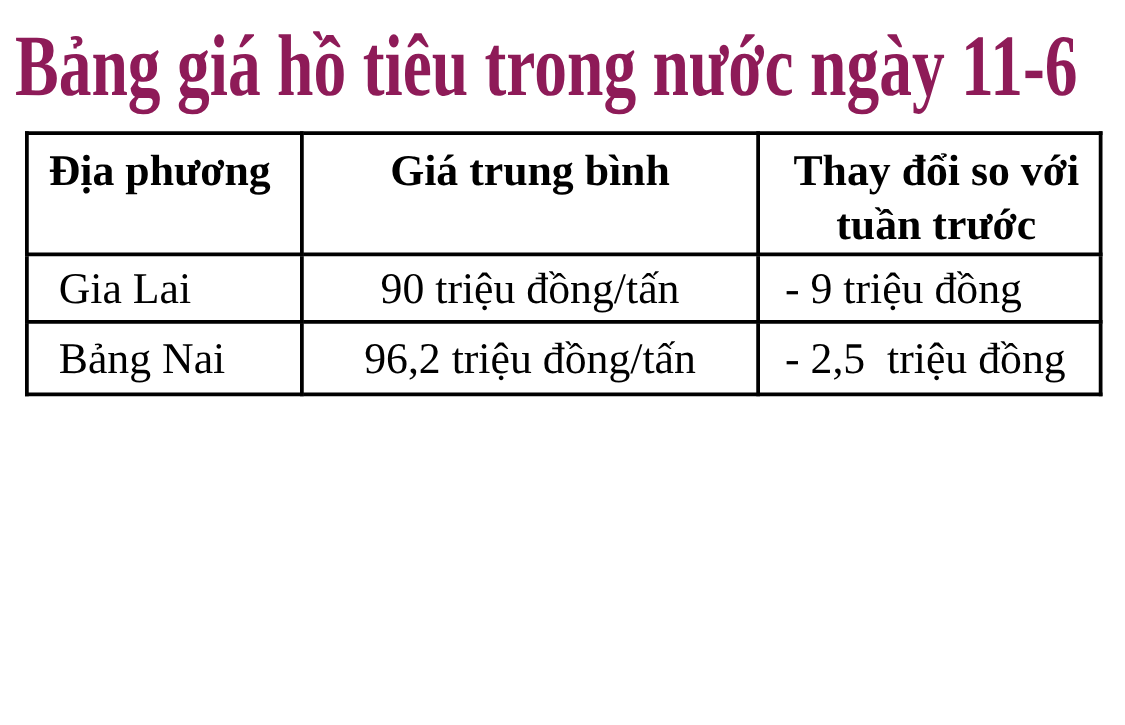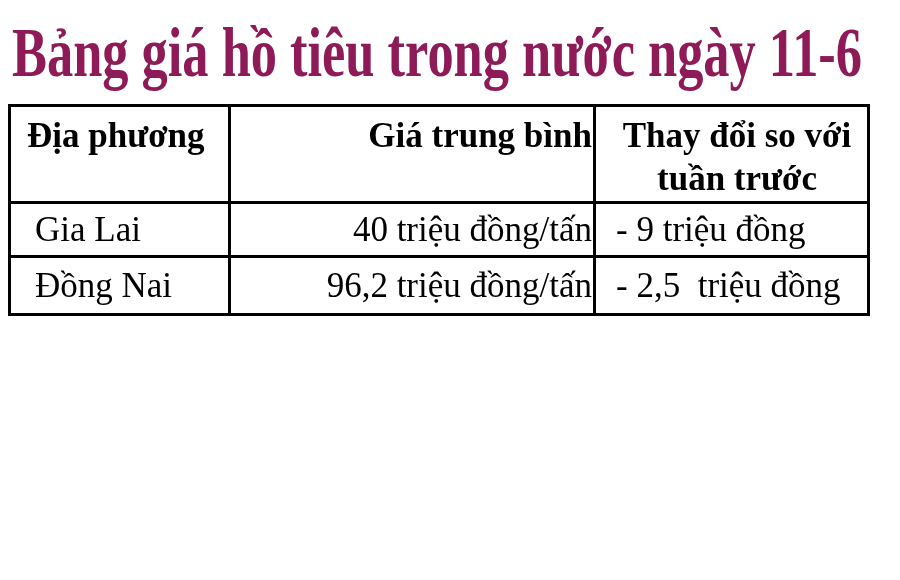--- a/index.html
+++ b/index.html
@@ -7,38 +7,38 @@
     width:900px;height:580px;overflow:hidden;background:#ffffff;
     font-family:"Liberation Serif","DejaVu Serif",serif;color:#000;
   }
   .title-wrap{padding:4px 0 0 10px}
   .title-wrap svg text{
     font-family:"Liberation Serif","DejaVu Serif",serif;
     font-weight:bold;
   }
   table.price-table{
     border-collapse:collapse;table-layout:fixed;
-    margin:2px 0 0 8px;width:859px;
+    margin:2px 0 0 20px;width:859px;
   }
   .price-table th,.price-table td{
     border:3px solid #000;
     white-space:pre-wrap;
     overflow:hidden;
     font-size:35px;
   }
   .price-table th{
     font-weight:bold;vertical-align:top;padding-top:8px;line-height:1.22;
   }
   .price-table td{vertical-align:middle;line-height:1.3}
   .r-header{height:92px}
   .r-1{height:54px}.r-2{height:51px}.r-3{height:55px}
   .r-4{height:105px}.r-5{height:52px}.r-6{height:58px}
   .c1{text-align:left;padding-left:24px}
   th.c1{padding-left:16px}
-  .c2{text-align:right}
+  .c2{text-align:center}
   td.c3{text-align:left;padding-left:20px}
   th.c3{padding-left:12px}
 </style>
 </head>
 <body>
 
 <div class="title-wrap">
   <svg width="884" height="94" viewBox="0 0 884 94">
     <text x="2" y="72" font-size="70" textLength="850" lengthAdjust="spacingAndGlyphs" fill="#8e1b58">Bảng giá hồ tiêu trong nước ngày 11-6</text>
   </svg>
@@ -52,22 +52,22 @@
   </colgroup>
   <tbody>
       <tr class="r-header">
     <th class="c1">Địa phương</th>
     <th class="c2">Giá trung bình</th>
     <th class="c3">Thay đổi so với
 tuần trước</th>
   </tr>
   <tr class="r-1">
     <td class="c1">Gia Lai</td>
-    <td class="c2">40 triệu đồng/tấn</td>
+    <td class="c2">90 triệu đồng/tấn</td>
     <td class="c3">- 9 triệu đồng</td>
   </tr>
   <tr class="r-6">
-    <td class="c1">Đồng Nai</td>
+    <td class="c1">Bảng Nai</td>
     <td class="c2">96,2 triệu đồng/tấn</td>
     <td class="c3">- 2,5  triệu đồng</td>
   </tr>
 </tbody>
   </table>
 
 </body></html>

